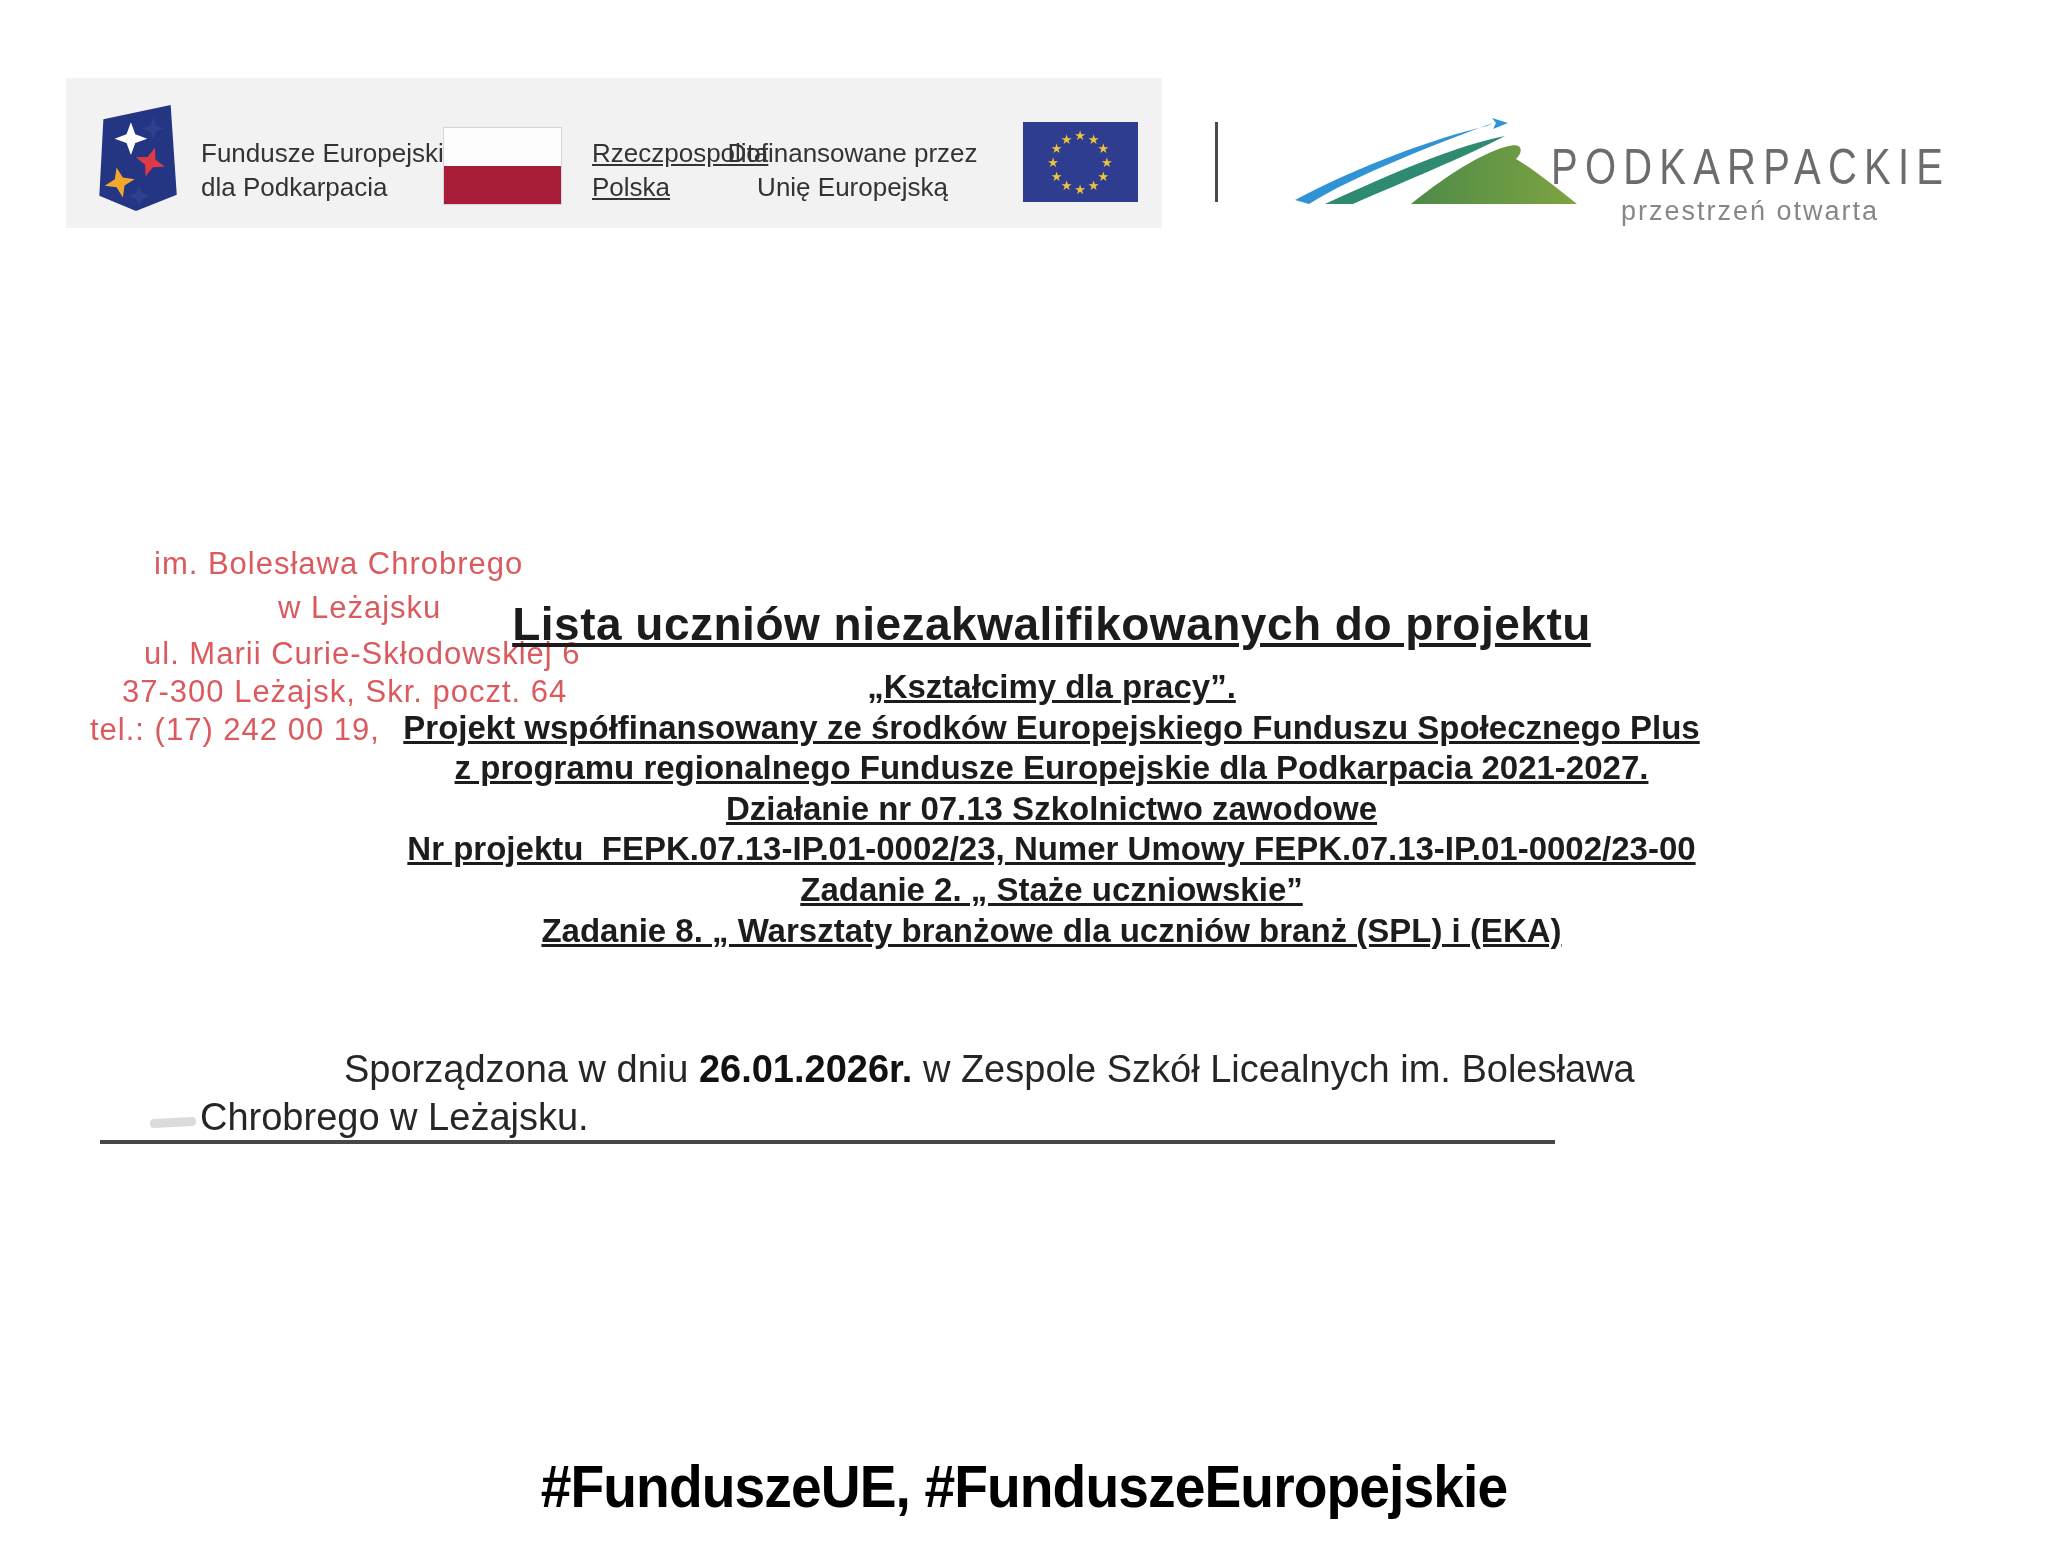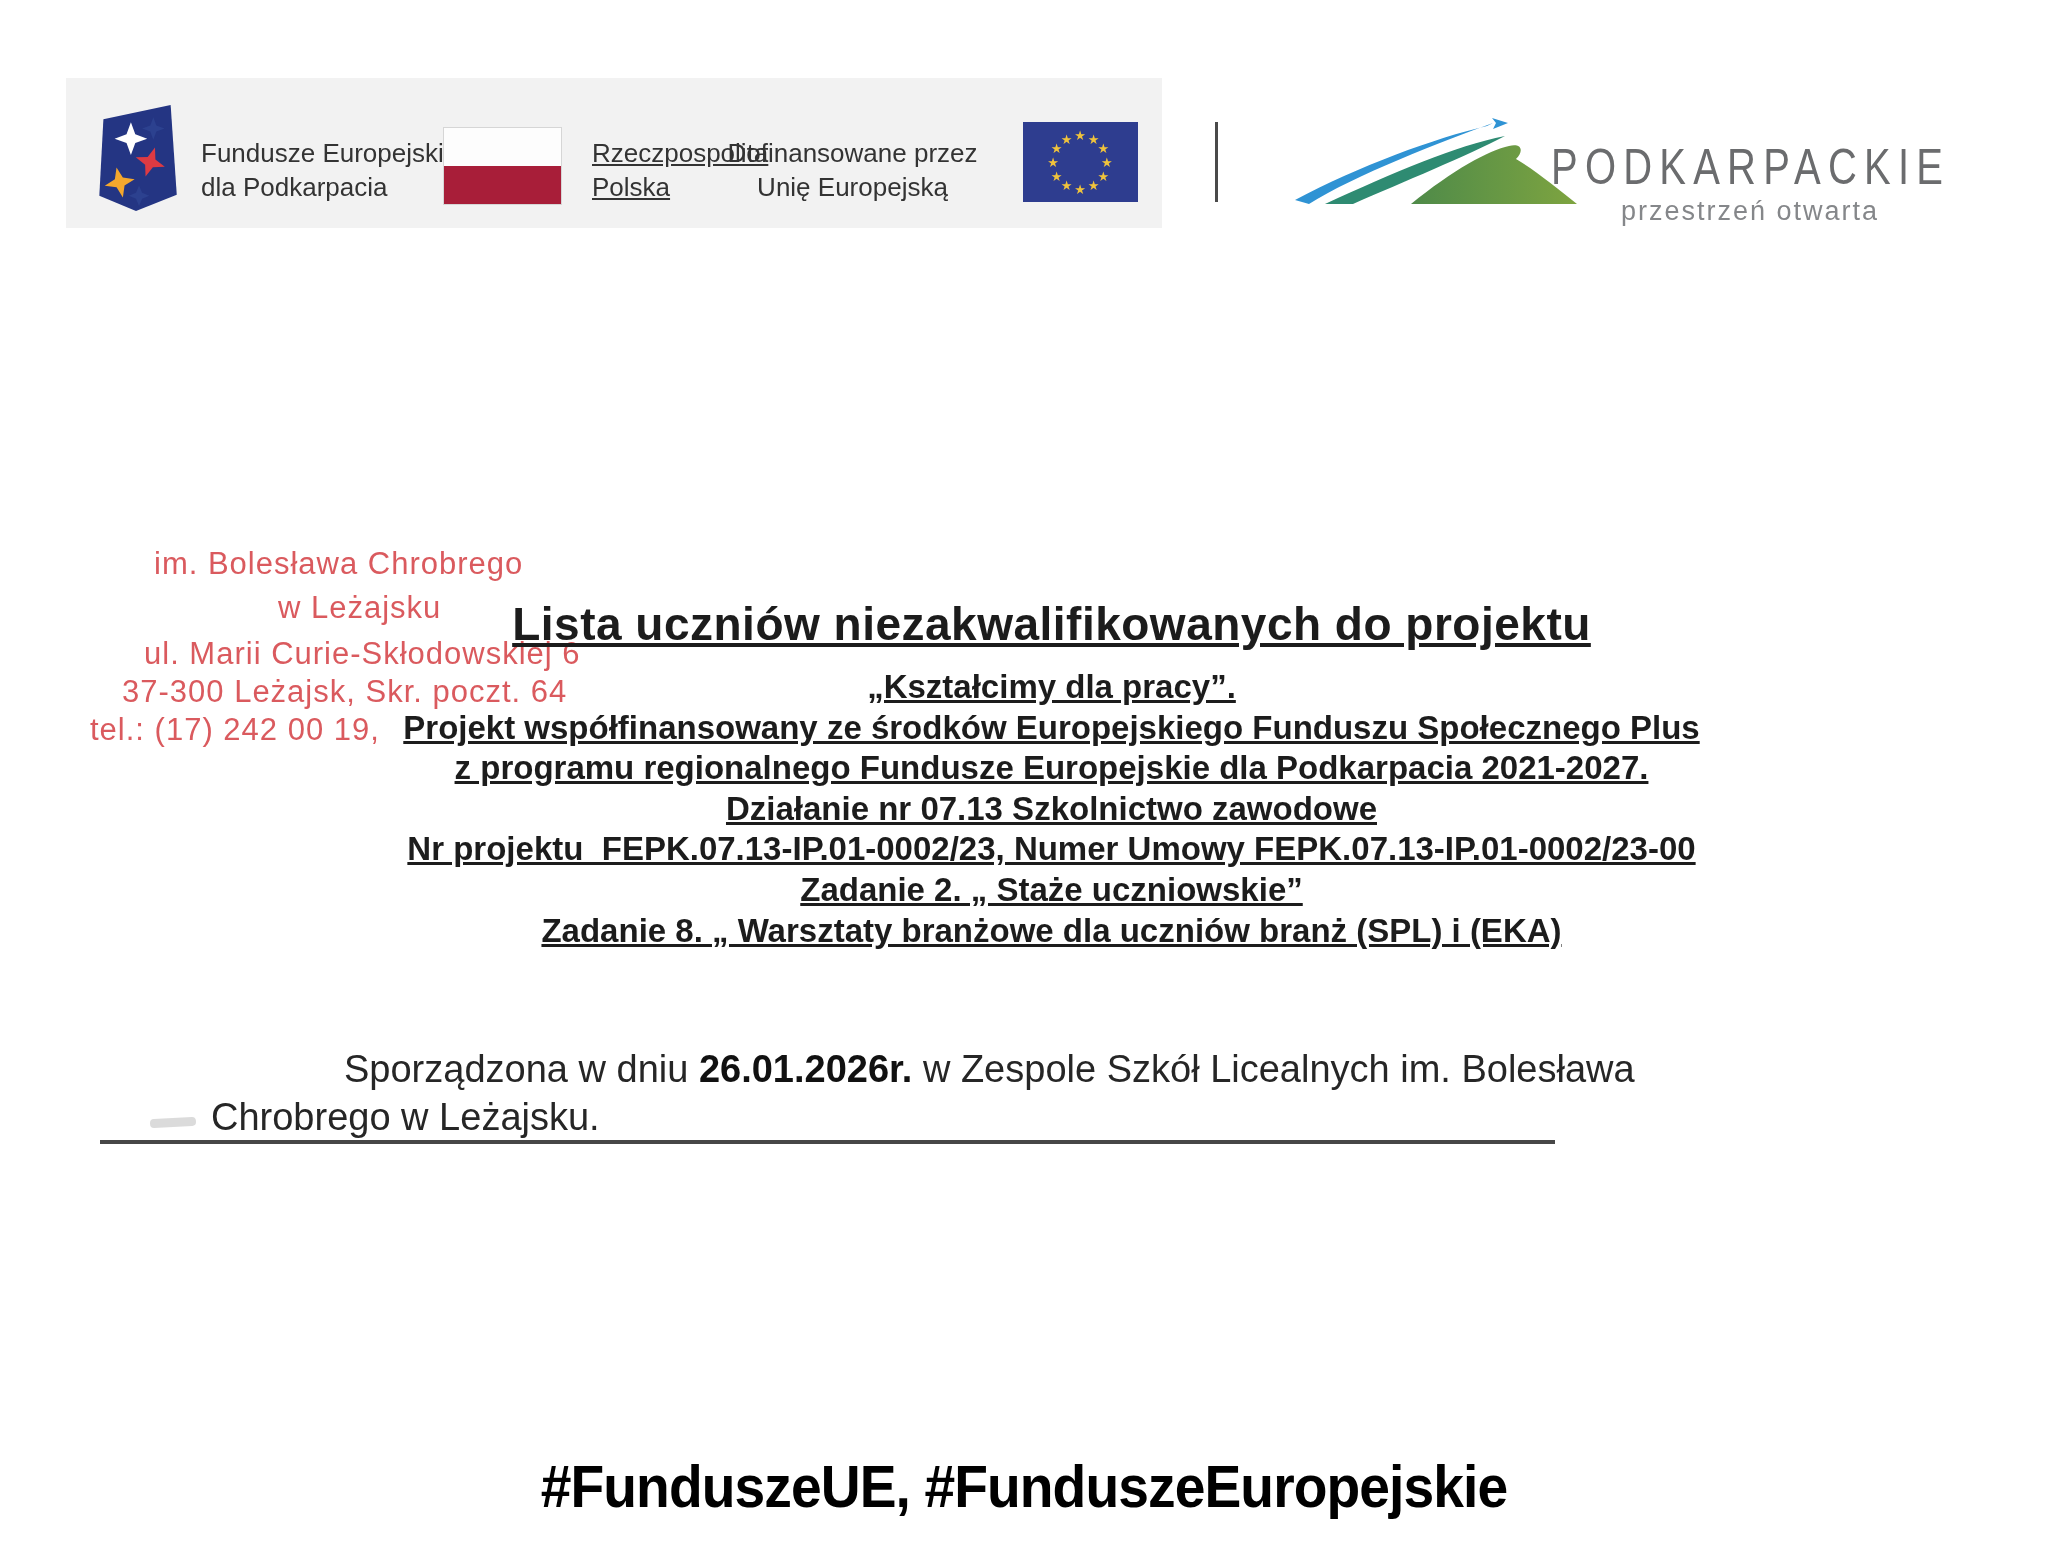--- a/index.html
+++ b/index.html
@@ -34,21 +34,21 @@
   .st3{left:34px;top:128px;}
   .st4{left:2px;top:166px;}
 
   
   .doc{position:absolute;left:170px;right:115px;top:597px;z-index:2;text-align:center;text-decoration:underline;}
   .doc-title{font-size:46px;font-weight:bold;letter-spacing:0.5px;margin-bottom:16px;white-space:nowrap;}
   .doc-line{font-size:33px;font-weight:bold;line-height:40.6px;white-space:nowrap;}
 
   .prepared-1{position:absolute;left:300px;top:1048px;font-size:38px;color:#262626;white-space:nowrap;z-index:2;margin-left:44px;}
   .prepared-1 b{font-weight:bold;color:#111;}
-  .prepared-2{position:absolute;left:200px;top:1096px;font-size:38px;color:#262626;white-space:nowrap;z-index:2;margin-left:11px;}
+  .prepared-2{position:absolute;left:200px;top:1096px;font-size:38px;color:#262626;white-space:nowrap;z-index:2;}
 
   .smudge{position:absolute;left:150px;top:1118px;width:46px;height:9px;background:#cccccc;
           border-radius:4px;transform:rotate(-3deg);opacity:.7;}
   .sep-line{position:absolute;left:100px;top:1140px;width:1455px;height:4px;background:#474747;}
 
   
   .hashtags{position:absolute;left:0;right:0;top:1452px;text-align:center;font-size:60px;font-weight:bold;
             color:#000;transform:scaleX(0.92);letter-spacing:-1px;white-space:nowrap;}
 </style>
 </head>

